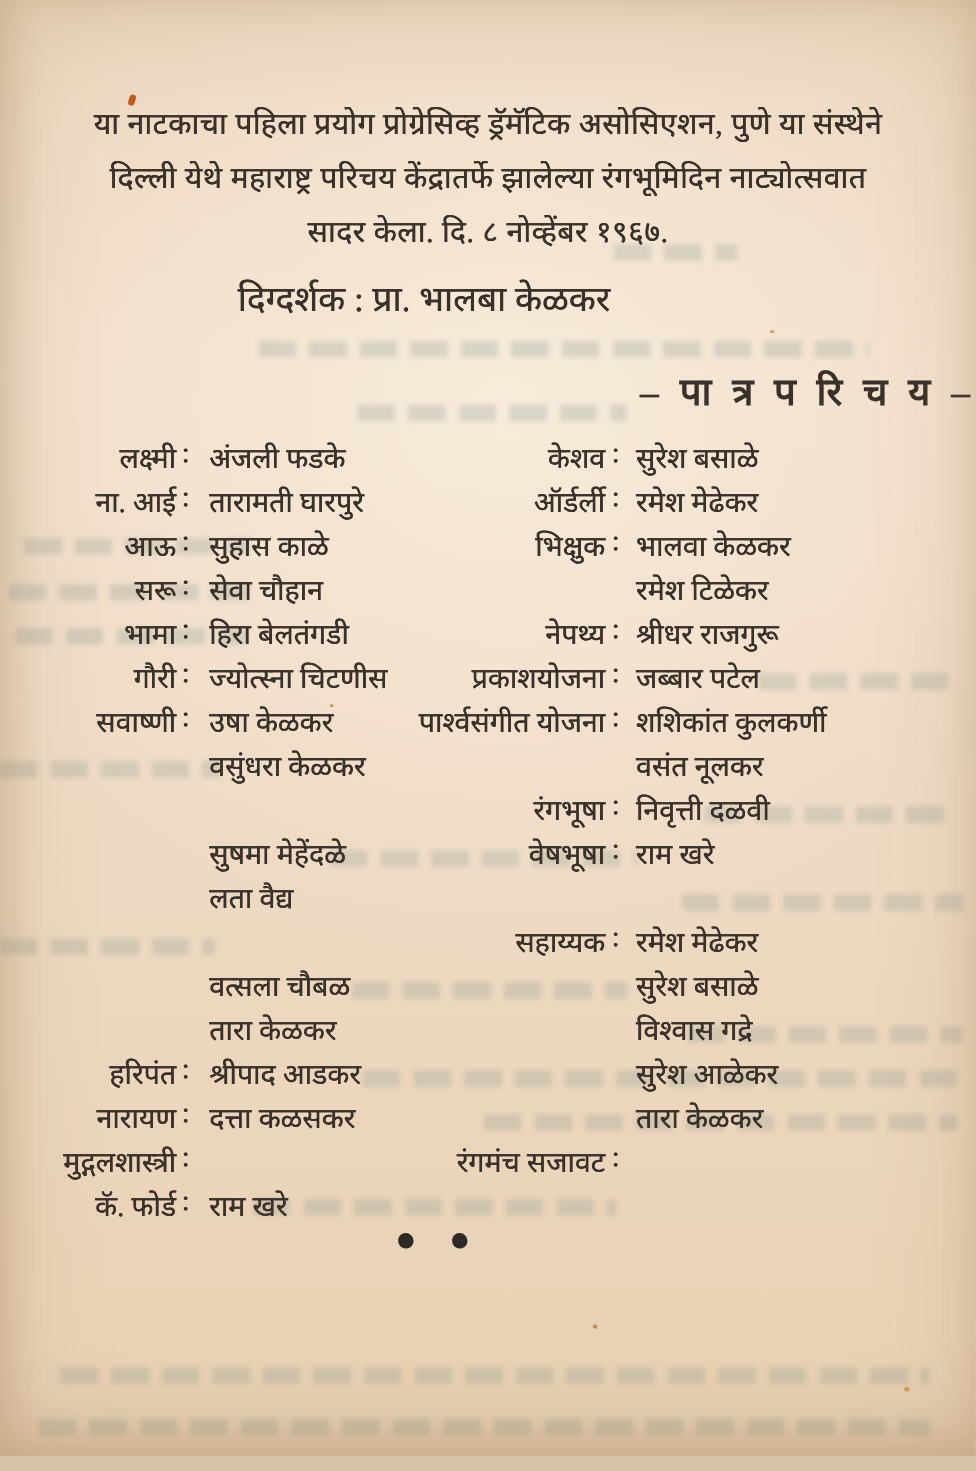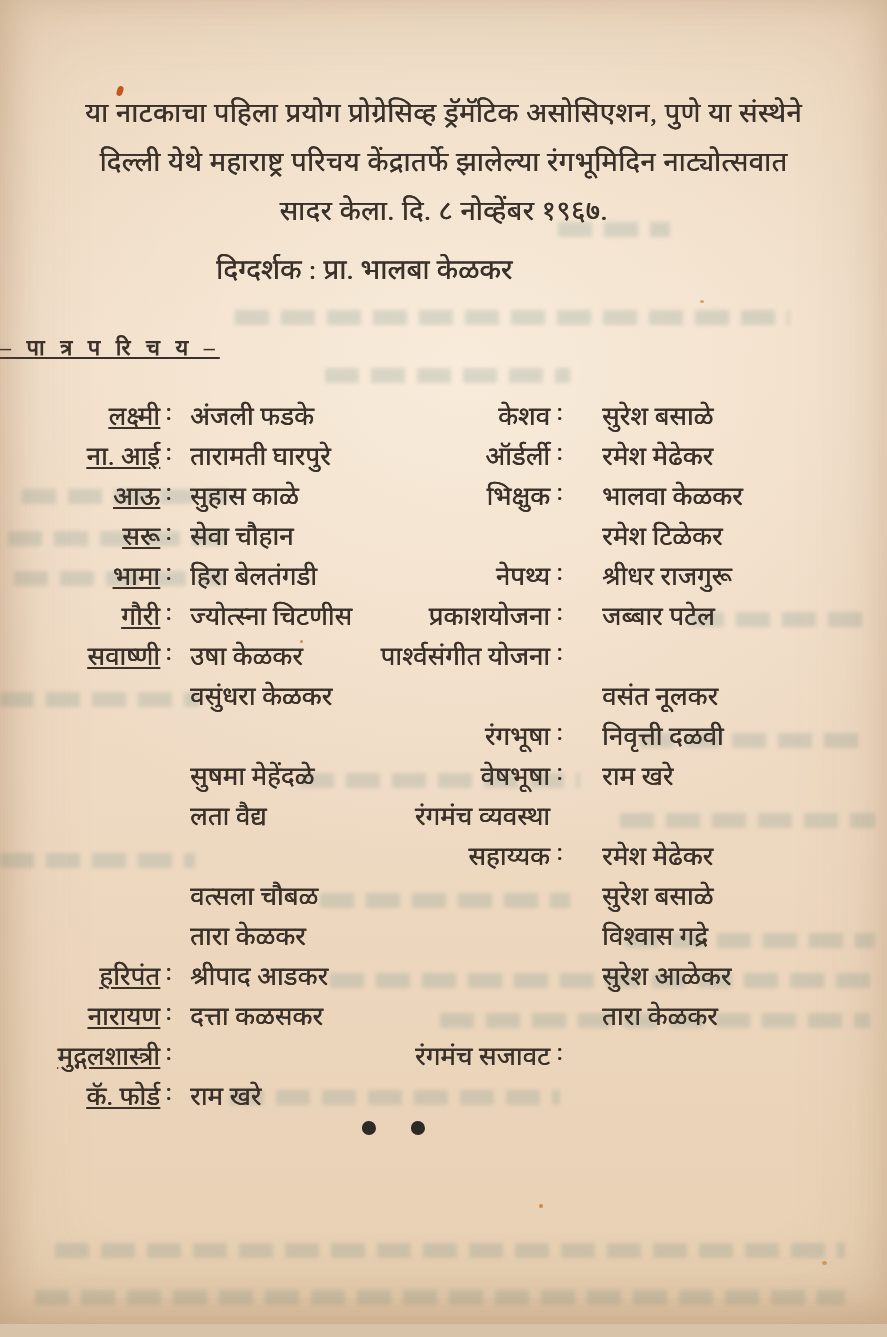--- a/index.html
+++ b/index.html
@@ -18,35 +18,35 @@
     position:absolute;inset:0;pointer-events:none;
     box-shadow:inset 0 0 95px rgba(150,110,70,0.20), inset 0 -18px 35px rgba(140,100,60,0.14), inset 12px 0 30px rgba(150,110,70,0.10);
   }
   .txt{ text-shadow:0.35px 0 currentColor; }
   .intro{
     position:absolute;top:88px;left:25px;right:25px;
     text-align:center;font-size:27.5px;line-height:49px;letter-spacing:0.4px;
   }
   .director{
     position:absolute;top:249px;left:216px;
-    font-size:28px;white-space:nowrap;
+    font-size:32px;white-space:nowrap;
   }
   .heading{
     position:absolute;top:331px;left:0;width:100%;
-    text-align:left;font-size:22px;font-weight:bold;letter-spacing:5px;text-decoration:underline;
+    text-align:right;font-size:35px;font-weight:bold;letter-spacing:5px;
   }
   .cast{position:absolute;top:397px;left:0;width:887px;}
   .row{position:relative;height:40px;font-size:26px;}
   .cell{position:absolute;top:0;white-space:nowrap;text-shadow:0.35px 0 currentColor;}
-  .l-lbl{right:727px;text-decoration:underline;}   
+  .l-lbl{right:727px;}   
   .l-sep{left:165px;}
   .l-val{left:190px;}
   .r-lbl{right:337px;}   
   .r-sep{left:556px;}
-  .r-val{left:602px;}
+  .r-val{left:578px;}
   .dot{
     position:absolute;top:1121px;width:14px;height:14px;
     background:#2d2925;border-radius:48% 52% 50% 50%;
   }
   .ghost{
     position:absolute;height:15px;pointer-events:none;
     filter:blur(2.3px);opacity:0.45;
     background:repeating-linear-gradient(90deg, rgba(125,150,140,0.55) 0 34px, rgba(125,150,140,0) 34px 46px);
   }
   .speck{position:absolute;border-radius:50%;pointer-events:none;}
@@ -146,20 +146,21 @@
     <span class="cell r-sep">:</span>
     <span class="cell r-val">जब्बार पटेल</span>
   </div>
 
   <div class="row">
     <span class="cell l-lbl">सवाष्णी</span>
     <span class="cell l-sep">:</span>
     <span class="cell l-val">उषा केळकर</span>
     <span class="cell r-lbl">पार्श्वसंगीत योजना</span>
     <span class="cell r-sep">:</span>
+    <span class="cell r-val">शशिकांत कुलकर्णी</span>
   </div>
 
   <div class="row">
     <span class="cell l-lbl"></span>
     <span class="cell l-sep"></span>
     <span class="cell l-val">वसुंधरा केळकर</span>
     <span class="cell r-lbl"></span>
     <span class="cell r-sep"></span>
     <span class="cell r-val">वसंत नूलकर</span>
   </div>
@@ -178,21 +179,20 @@
     <span class="cell l-val">सुषमा मेहेंदळे</span>
     <span class="cell r-lbl">वेषभूषा</span>
     <span class="cell r-sep">:</span>
     <span class="cell r-val">राम खरे</span>
   </div>
 
   <div class="row">
     <span class="cell l-lbl"></span>
     <span class="cell l-sep"></span>
     <span class="cell l-val">लता वैद्य</span>
-    <span class="cell r-lbl">रंगमंच व्यवस्था</span>
     <span class="cell r-sep"></span>
     <span class="cell r-val"></span>
   </div>
 
   <div class="row">
     <span class="cell l-lbl"></span>
     <span class="cell l-sep"></span>
     <span class="cell r-lbl">सहाय्यक</span>
     <span class="cell r-sep">:</span>
     <span class="cell r-val">रमेश मेढेकर</span>

